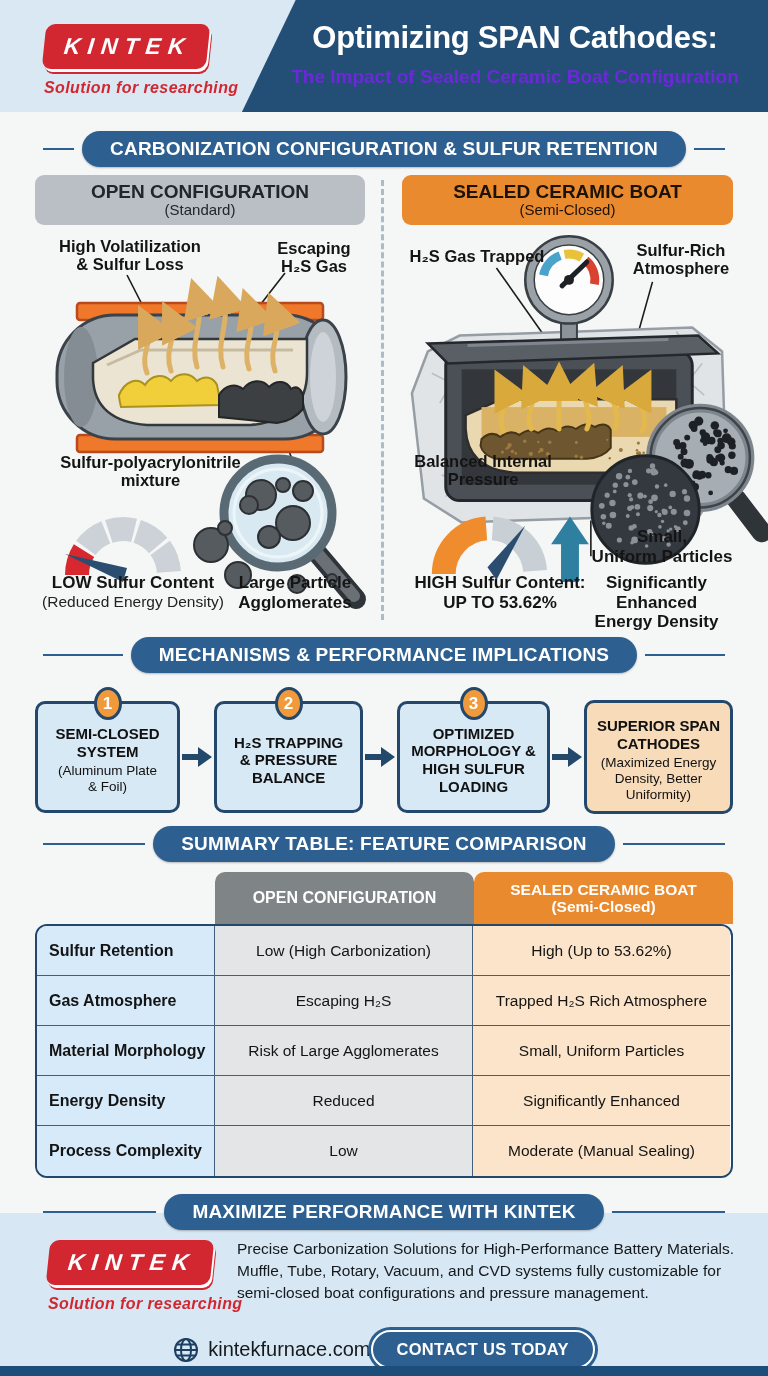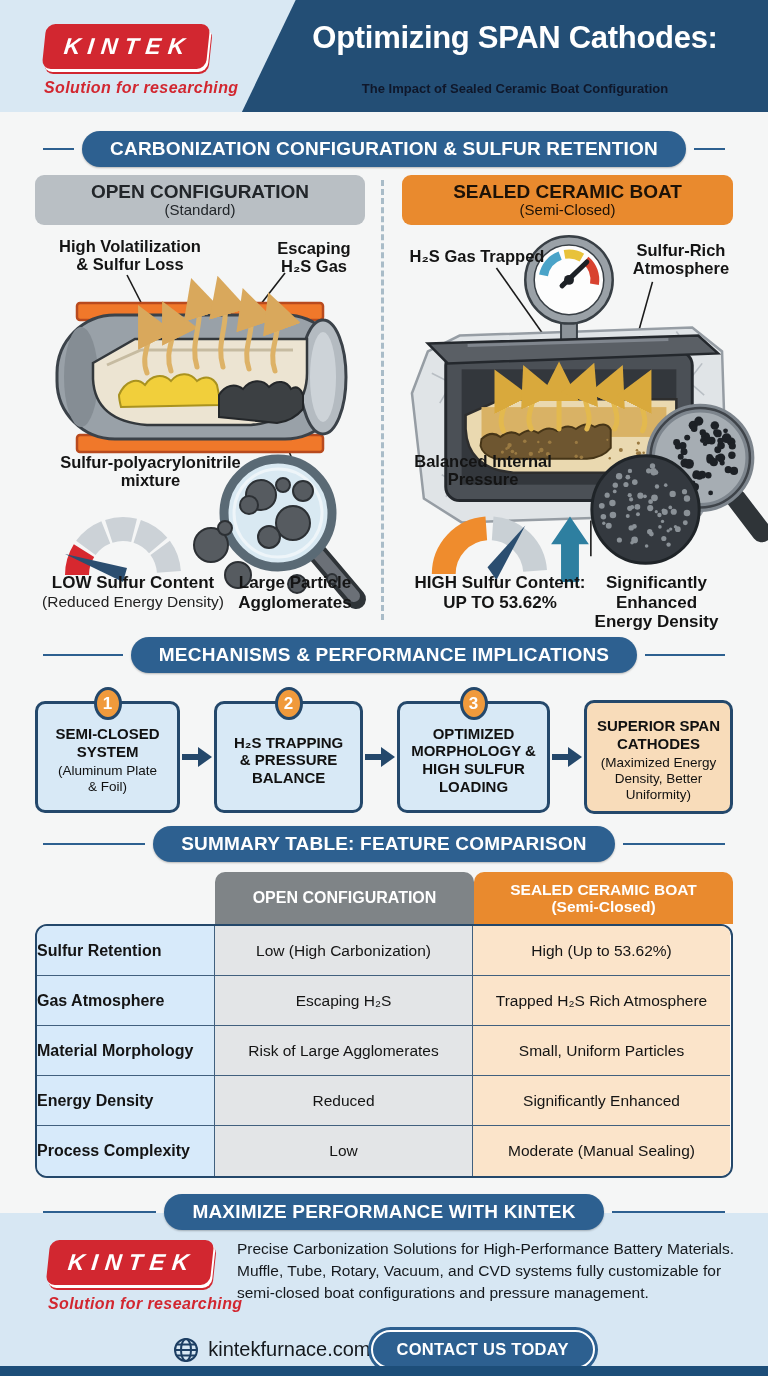--- a/index.html
+++ b/index.html
@@ -7,21 +7,21 @@
   #page{position:relative;width:768px;height:1376px;background:#f5f6f6;overflow:hidden;margin:0 auto;}
   .pre{white-space:pre-line;}
 
   
   #header{position:absolute;left:0;top:0;width:768px;height:112px;background:#d9e8f3;}
   #header-navy{position:absolute;inset:0;background:#234e75;
     clip-path:polygon(38.5% 0,100% 0,100% 100%,31.5% 100%);}
   #main-title{position:absolute;left:270px;top:20px;width:490px;text-align:center;
     color:#fff;font-size:31px;font-weight:bold;letter-spacing:-0.3px;}
   #main-subtitle{position:absolute;left:270px;top:66px;width:490px;text-align:center;
-    color:#0f172a;font-size:13px;font-weight:bold;margin-top:15px;}
+    color:#6d28d9;font-size:19px;font-weight:bold;}
   .logo{position:absolute;}
   .logo-box{display:inline-block;background:#d22730;color:#fff;font-weight:bold;font-style:italic;
     letter-spacing:7px;padding:9px 16px 9px 20px;border-radius:9px;transform:skewX(-6deg);
     font-size:23px;box-shadow:2px 3px 0 0 #fff,3px 5px 0 0 #d22730;}
   .logo-tagline{margin-top:10px;color:#d22730;font-weight:bold;font-style:italic;font-size:16px;letter-spacing:0.4px;}
   #header-logo{left:44px;top:24px;}
 
   
   .banner-row{position:absolute;left:35px;width:698px;display:flex;align-items:center;}
   .banner-row:before,.banner-row:after{content:"";flex:1;border-top:2.5px solid #2d6090;margin:0 8px;}
@@ -61,21 +61,21 @@
   
   #table-heads{position:absolute;left:35px;top:872px;width:698px;display:grid;grid-template-columns:180px 259px 259px;}
   .th{height:52px;display:flex;align-items:center;justify-content:center;color:#fff;font-weight:bold;
     text-align:center;border-radius:10px 10px 0 0;line-height:1.12;}
   #th-open{background:#7f8487;font-size:16px;}
   #th-sealed{background:#e98a2e;font-size:15.5px;}
   #table-body{position:absolute;left:35px;top:924px;width:698px;border:2.5px solid #24486b;border-radius:12px;
     overflow:hidden;display:grid;grid-template-columns:178px 258px 257px;background:#fff;}
   .td{height:50px;display:flex;align-items:center;justify-content:center;font-size:15.5px;color:#141414;
     border-bottom:1.5px solid #41607e;border-right:1.5px solid #41607e;text-align:center;}
-  .td.feature{background:#d7eafa;font-weight:bold;font-size:16px;justify-content:flex-start;text-align:left;}
+  .td.feature{background:#d7eafa;font-weight:bold;font-size:16px;justify-content:flex-start;padding-left:12px;text-align:left;}
   .td.open{background:#e3e5e7;}
   .td.sealed{background:#fbe4ca;border-right:none;}
   .td.last{border-bottom:none;}
 
   
   #footer-bg{position:absolute;left:0;top:1213px;width:768px;height:153px;background:#d7e7f3;}
   #footer-strip{position:absolute;left:0;top:1366px;width:768px;height:10px;background:#1d4e79;}
   #footer-logo{left:48px;top:1240px;}
   #footer-desc{position:absolute;left:237px;top:1238px;width:508px;font-size:15.5px;line-height:1.42;color:#15191d;}
   #footer-row{position:absolute;left:0;top:1330px;width:768px;display:flex;align-items:center;justify-content:center;}
@@ -409,20 +409,22 @@
         <polygon points="150,322 169,294 188,322 178,322 178,360 160,360 160,322" fill="#2e7fa0"></polygon>
       </svg>
 
       <div class="lbl" style="left:0;top:72px;width:150px;">H₂S Gas Trapped</div>
       <div class="lbl pre" style="left:226px;top:66px;width:106px;">Sulfur-Rich
 Atmosphere</div>
       <div class="lbl pre" style="left:2px;top:277px;width:158px;">Balanced Internal
 Pressure</div>
       <div class="cap-t pre" style="left:0;top:398px;width:196px;">HIGH Sulfur Content:
 UP TO 53.62%</div>
+      <div class="cap-t pre" style="left:188px;top:352px;width:144px;">Small,
+Uniform Particles</div>
       <div class="cap-t pre" style="left:176px;top:398px;width:157px;">Significantly Enhanced
 Energy Density</div>
     </div>
   </div>
 
   <div class="banner-row" style="top:637px;">
     <div class="banner-pill">MECHANISMS &amp; PERFORMANCE IMPLICATIONS</div>
   </div>
 
   <div id="flow">

